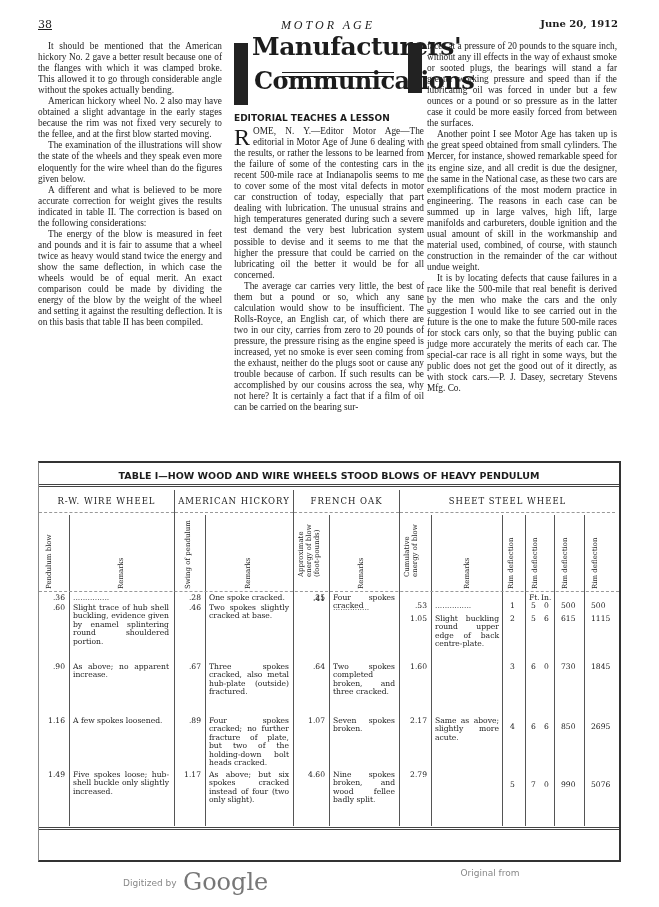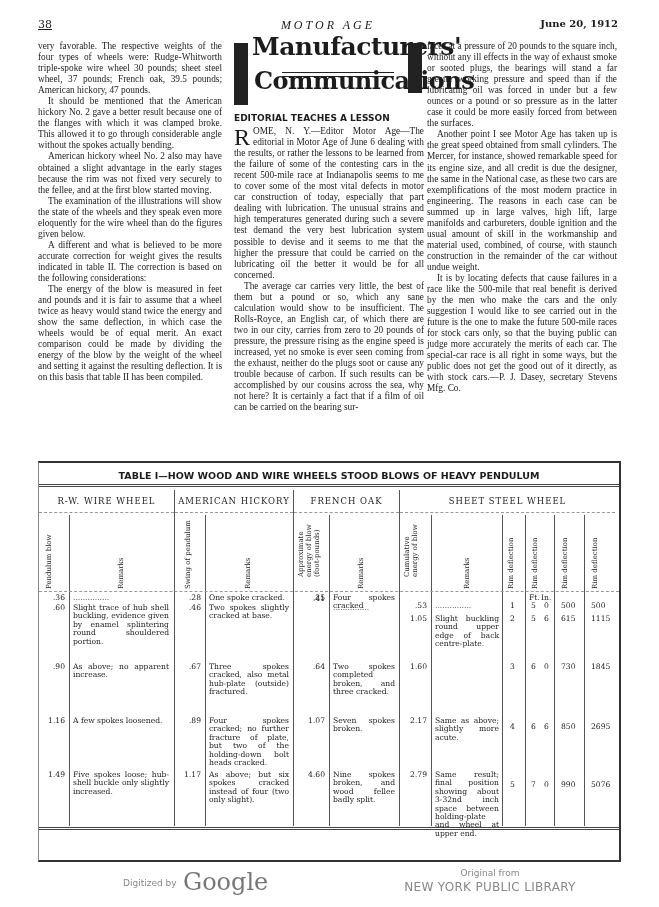--- a/index.html
+++ b/index.html
@@ -42,21 +42,20 @@
 </head>
 <body>
 
 <div class="header">
   <span class="pg">38</span>
   <span class="title">MOTOR AGE</span>
   <span class="date">June 20, 1912</span>
 </div>
 
 <div class="col c1">
-  <p class="noind">very favorable. The respective weights of the four types of wheels were: Rudge-Whitworth triple-spoke wire wheel 30 pounds; sheet steel wheel, 37 pounds; French oak, 39.5 pounds; American hickory, 47 pounds.</p>
   <p>It should be mentioned that the American hickory No. 2 gave a better result because one of the flanges with which it was clamped broke. This allowed it to go through considerable angle without the spokes actually bending.</p>
   <p>American hickory wheel No. 2 also may have obtained a slight advantage in the early stages because the rim was not fixed very securely to the fellee, and at the first blow started moving.</p>
   <p>The examination of the illustrations will show the state of the wheels and they speak even more eloquently for the wire wheel than do the figures given below.</p>
   <p>A different and what is believed to be more accurate correction for weight gives the results indicated in table II. The correction is based on the following considerations:</p>
   <p>The energy of the blow is measured in feet and pounds and it is fair to assume that a wheel twice as heavy would stand twice the energy and show the same deflection, in which case the wheels would be of equal merit. An exact comparison could be made by dividing the energy of the blow by the weight of the wheel and setting it against the resulting deflection. It is on this basis that table II has been compiled.</p>
 </div>
 
 <div class="col c2">
   <div class="banner">
     <div class="side l"></div>
@@ -169,28 +168,26 @@
   <div class="cell" style="left:522px;top:260px">850</div>
   <div class="cell" style="left:552px;top:260px">2695</div>
 
   <div class="cell num" style="left:2px;width:24px;top:308px">1.49</div>
   <div class="cell rem" style="left:34px;width:96px;top:308px">Five spokes loose; hub-shell buckle only slightly increased.</div>
   <div class="cell num" style="left:138px;width:24px;top:308px">1.17</div>
   <div class="cell rem" style="left:170px;width:80px;top:308px">As above; but six spokes cracked instead of four (two only slight).</div>
   <div class="cell num" style="left:258px;width:28px;top:308px">4.60</div>
   <div class="cell rem" style="left:294px;width:62px;top:308px">Nine spokes broken, and wood fellee badly split.</div>
   <div class="cell num" style="left:362px;width:26px;top:308px">2.79</div>
-  <div class="cell rem" style="left:396px;width:64px;top:308px">Same result; final position showing about 3-32nd inch space between holding-plate and wheel at upper end.</div>
   <div class="cell" style="left:471px;top:318px">5</div>
   <div class="cell" style="left:492px;top:318px">7</div>
   <div class="cell" style="left:505px;top:318px">0</div>
   <div class="cell" style="left:522px;top:318px">990</div>
   <div class="cell" style="left:552px;top:318px">5076</div>
 
   <div class="bottom-rule"></div>
 </div>
 
 <div class="footer">
   <span class="dig">Digitized by</span>
   <span class="g">Google</span>
   <span class="orig">Original from</span>
-  <span class="lib">NEW YORK PUBLIC LIBRARY</span>
 </div>
 
 </body></html>

